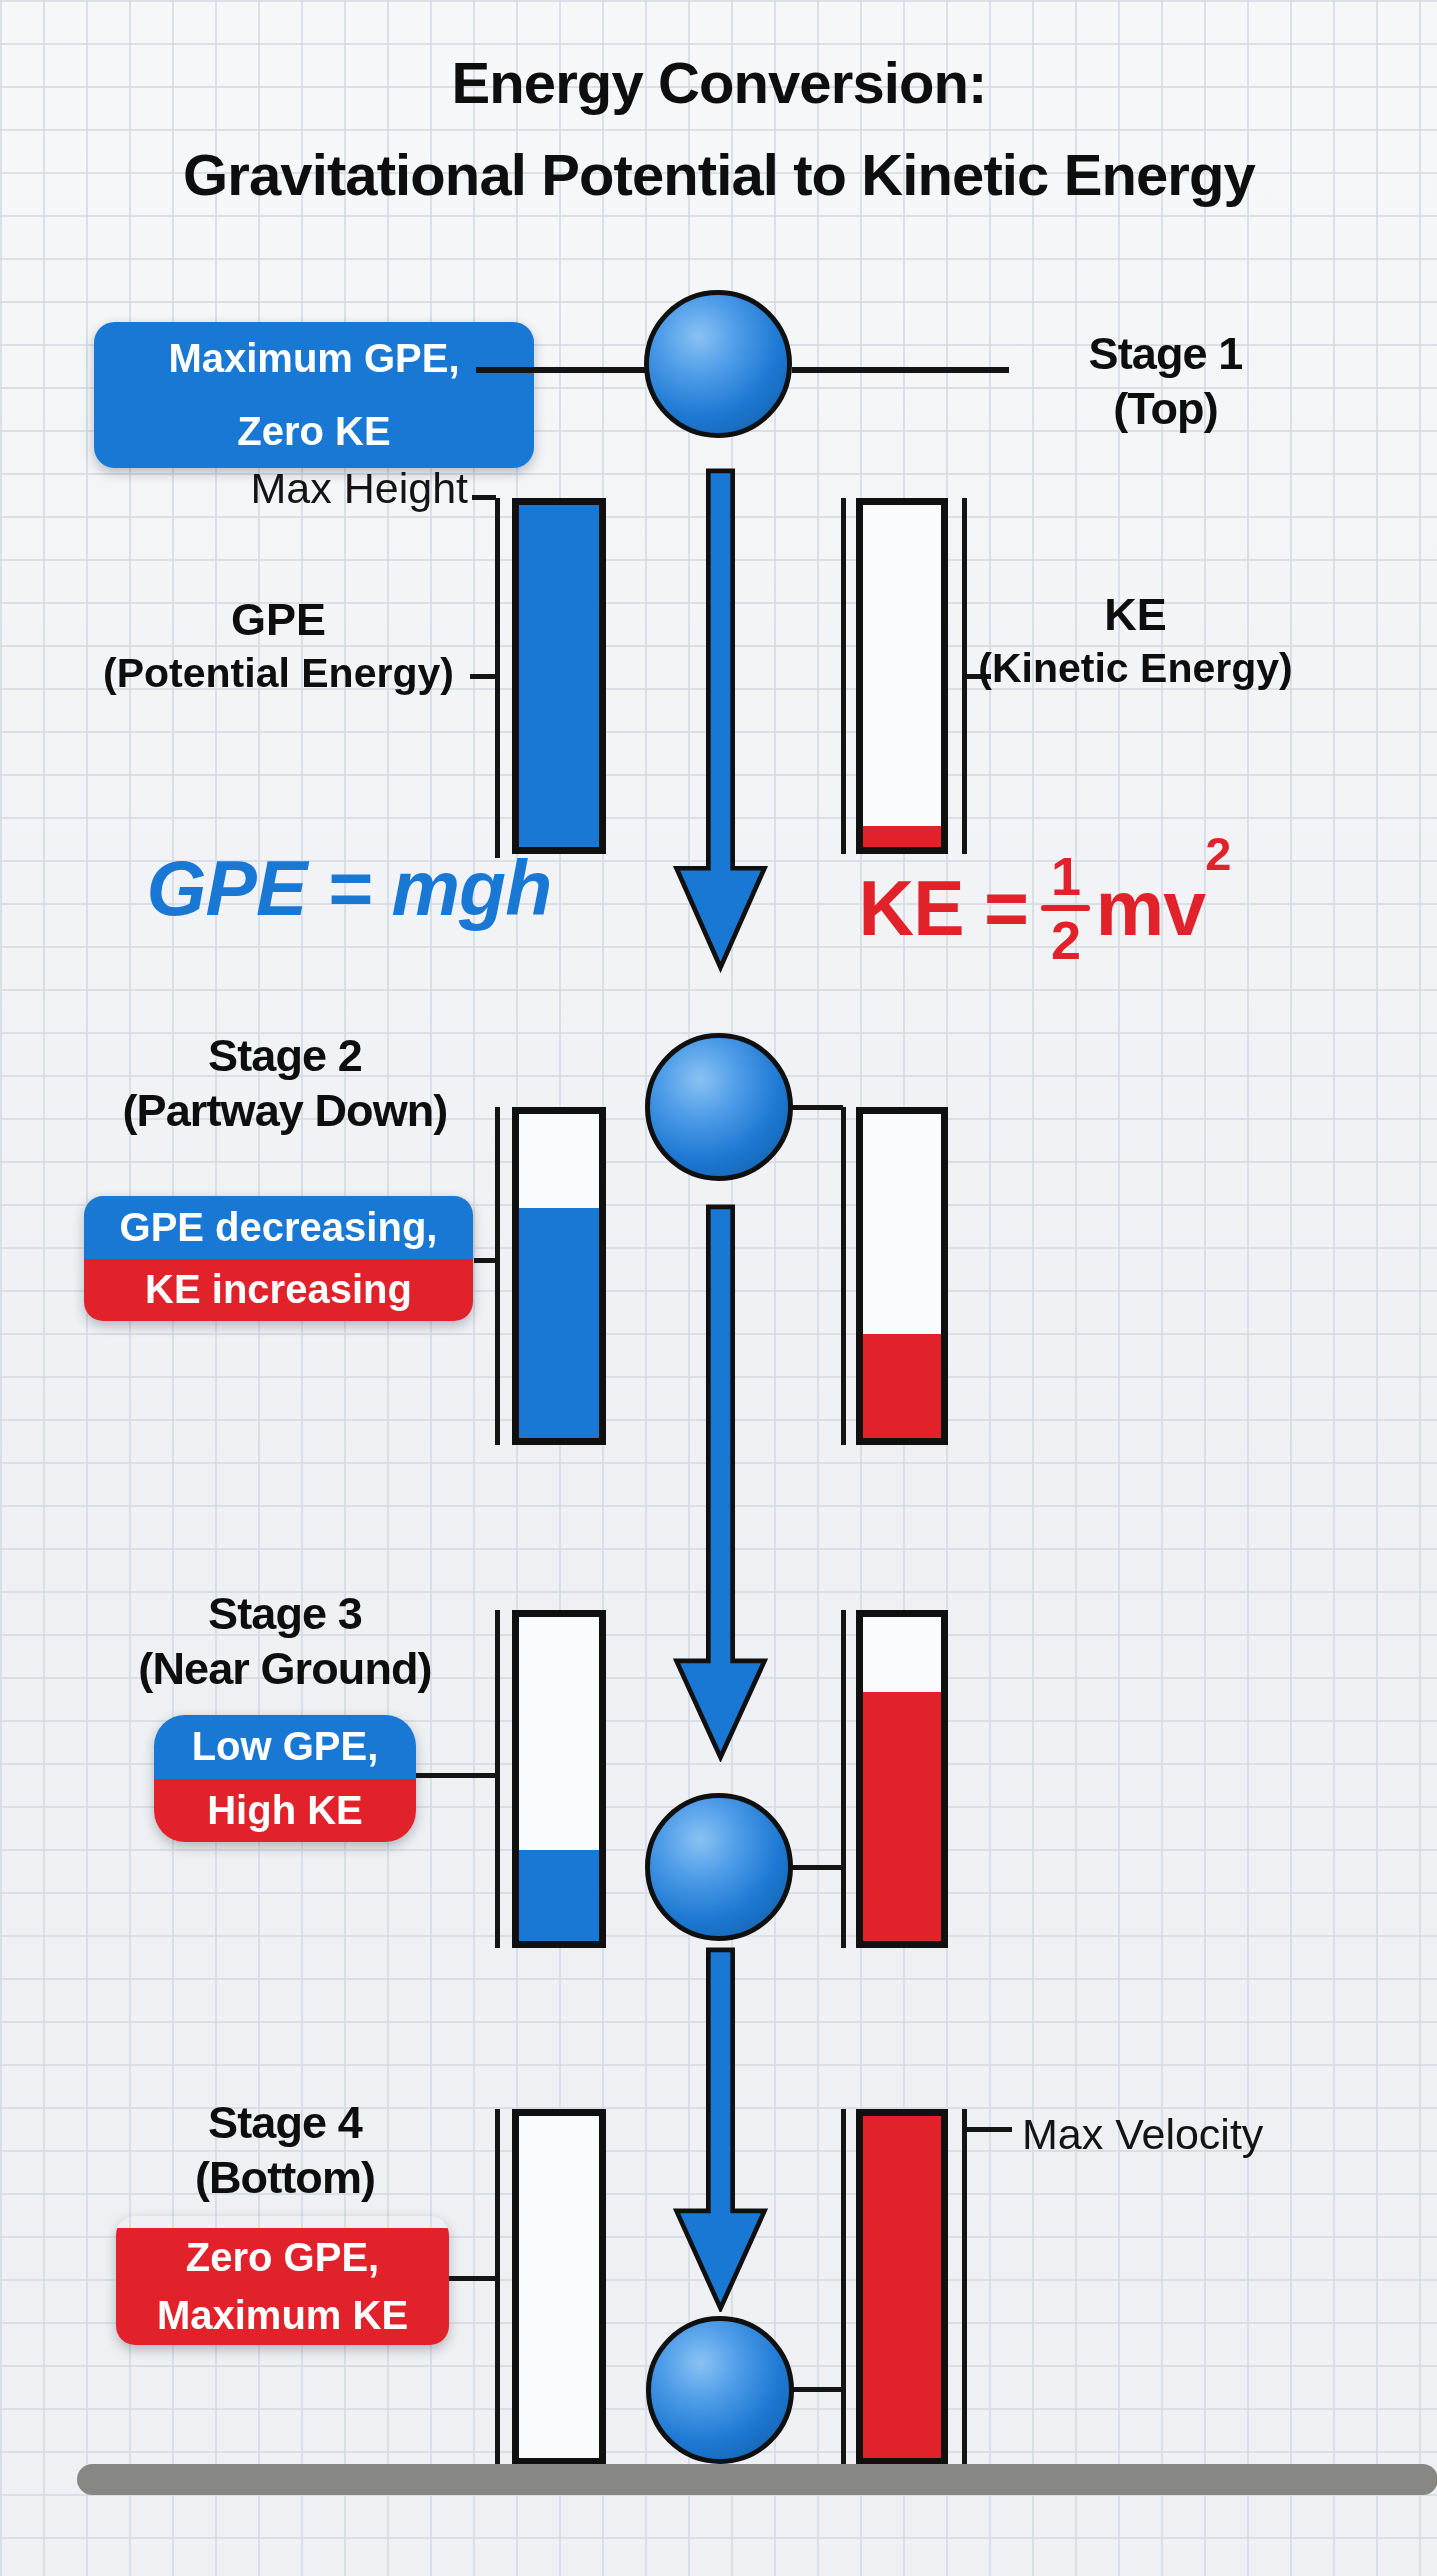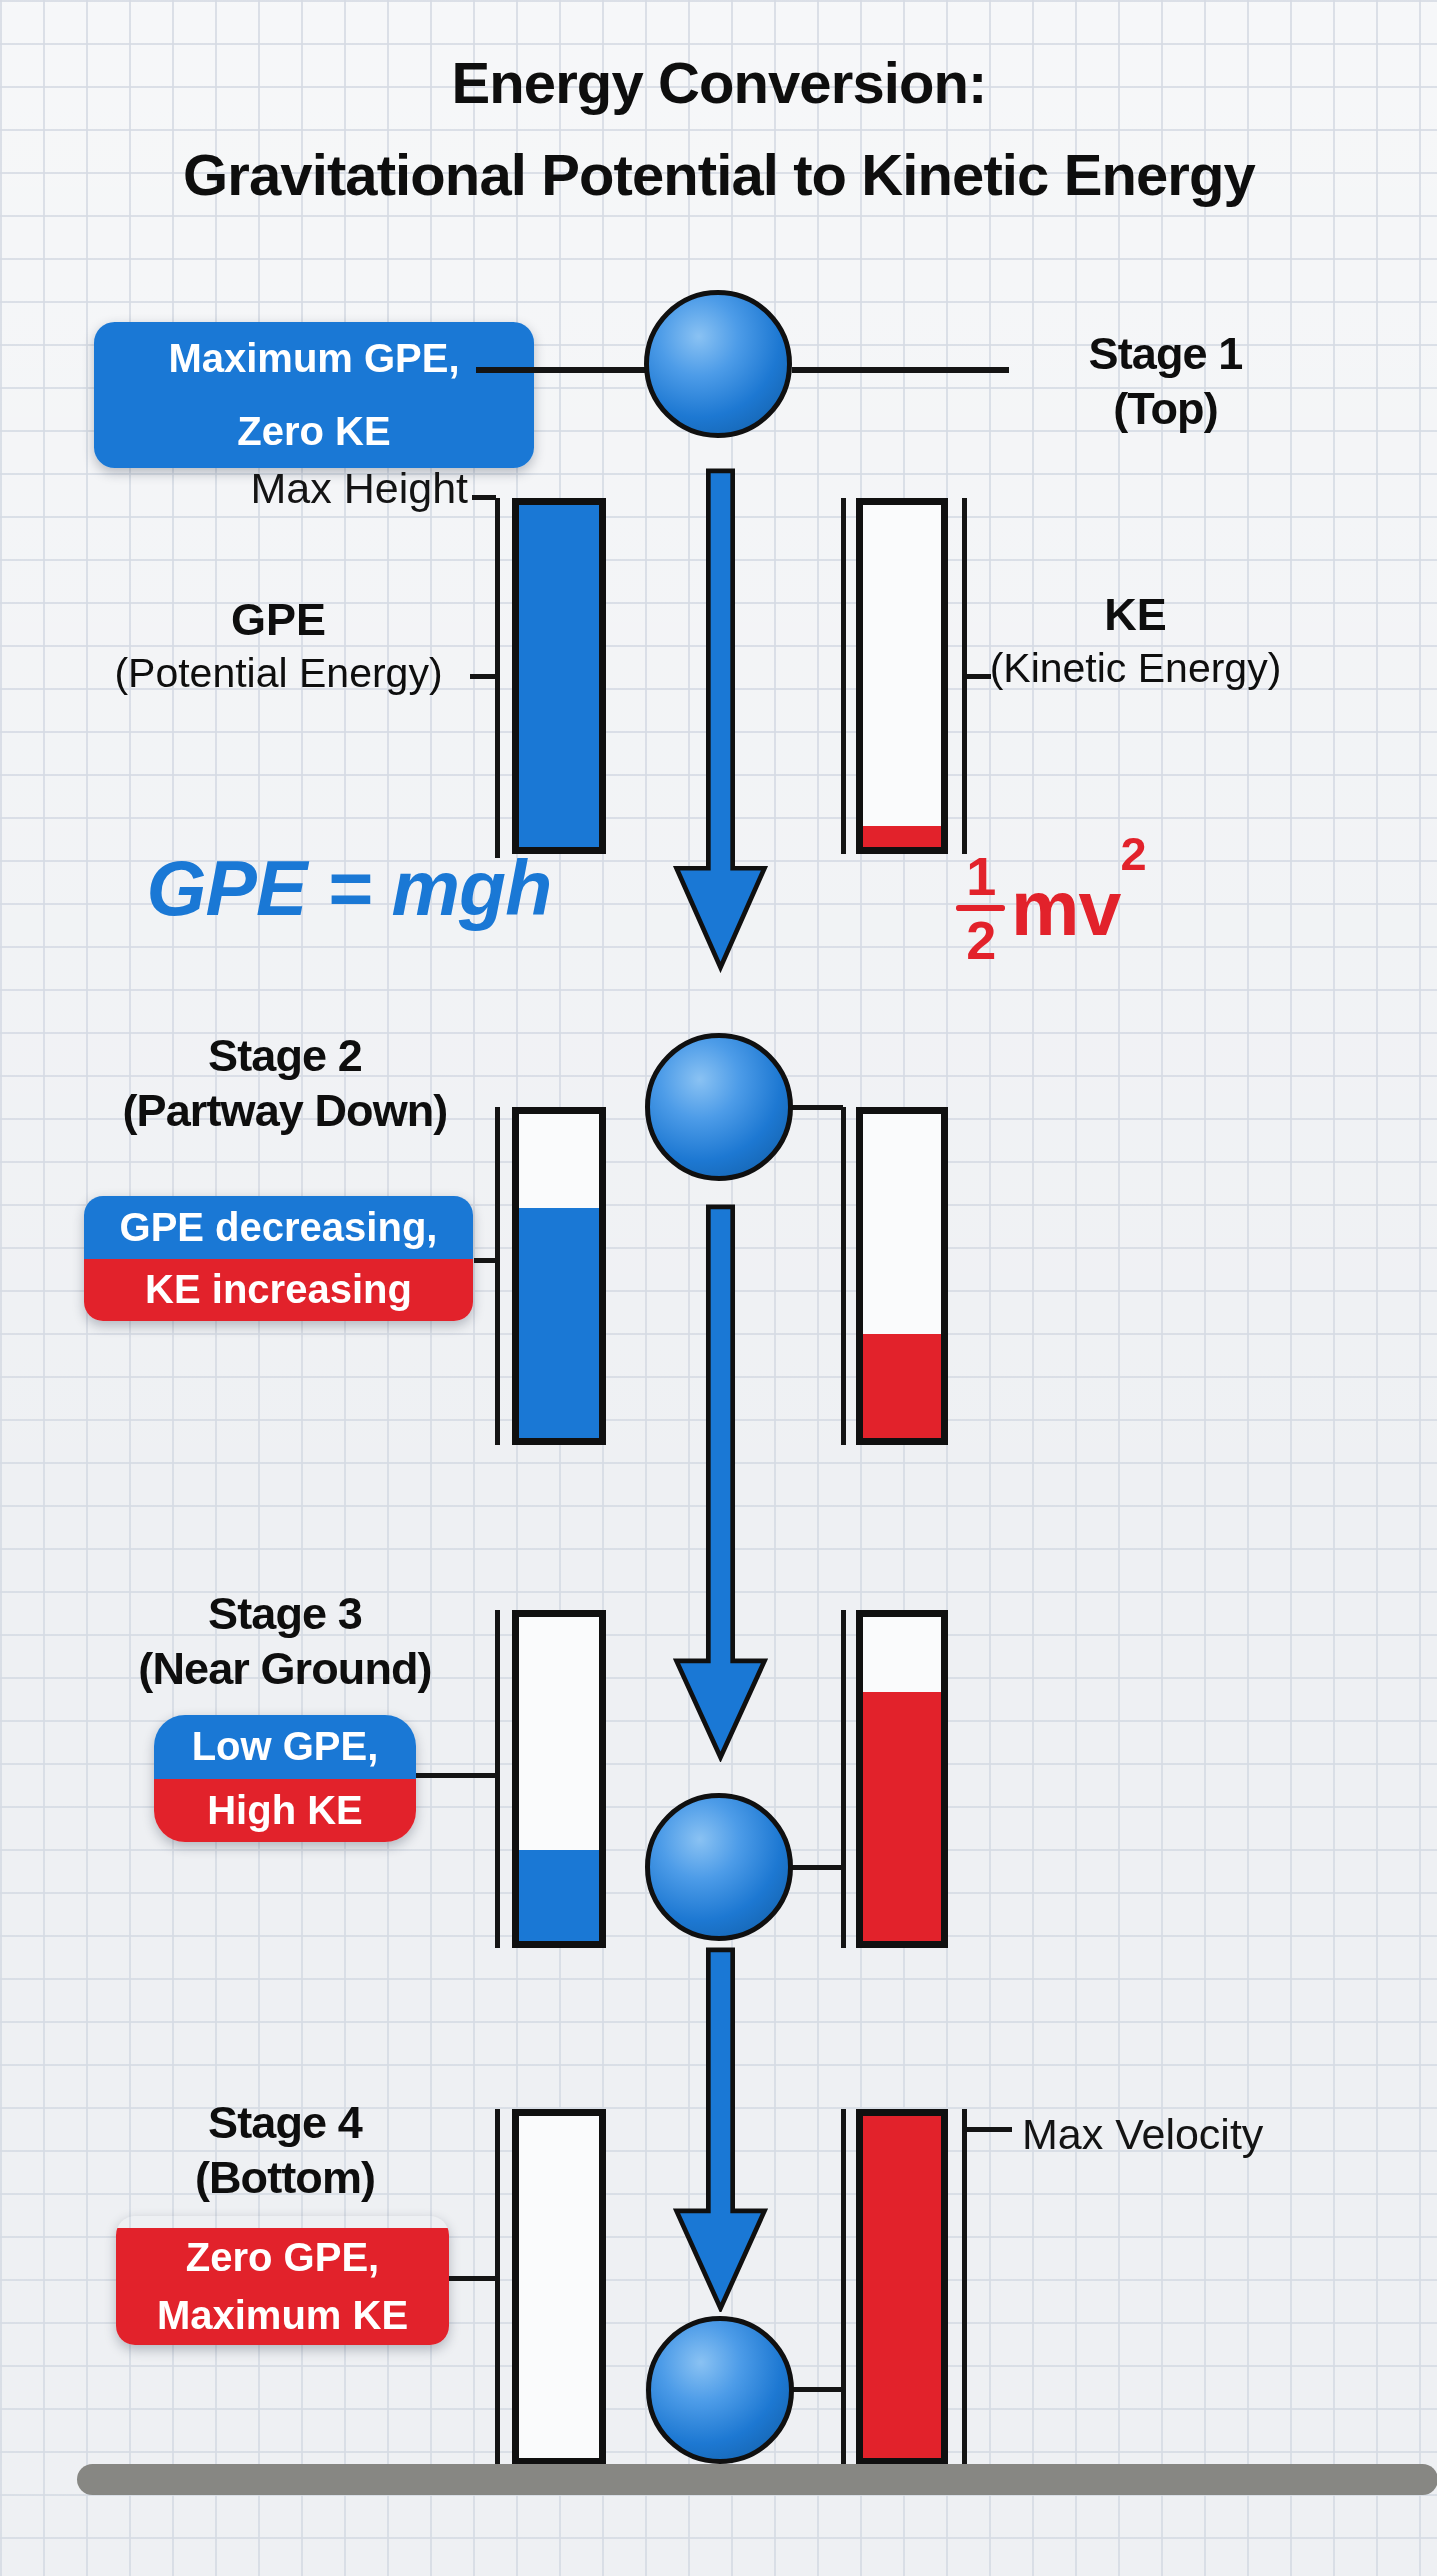--- a/index.html
+++ b/index.html
@@ -44,21 +44,21 @@
     border:7.5px solid #101010;background:#fafbfc;
   }
   .fill{position:absolute;left:0;right:0;bottom:0;}
   .rail{position:absolute;background:#141414;width:4.7px;}
   .tick{position:absolute;background:#141414;height:4.7px;}
   .side-text{
     position:absolute;color:#141414;font-size:43px;line-height:49px;white-space:nowrap;
   }
   .axis-label{position:absolute;text-align:center;color:#0e0e0e;}
   .axis-label .t1{font-weight:bold;font-size:45px;line-height:54px;}
-  .axis-label .t2{font-size:41px;line-height:52px;}
+  .axis-label .t2{font-size:41px;line-height:52px;font-weight:bold;}
   .formula-gpe{
     position:absolute;font-weight:bold;font-size:77px;letter-spacing:-0.9px;
     text-align:center;white-space:nowrap;font-style:italic;
   }
   .formula-ke{
     position:absolute;display:flex;align-items:center;justify-content:center;
     font-weight:bold;letter-spacing:-0.9px;white-space:nowrap;
   }
   .formula-ke .lhs{font-size:77px;}
   .formula-ke .frac{display:flex;flex-direction:column;align-items:center;margin:0 5.6px 0 13px;}
@@ -110,20 +110,21 @@
   </div>
   <div class="rail" style="left:962px;top:498px;height:356px;"></div>
   <div class="tick" style="left:967px;top:674px;width:24px;"></div>
   <div class="axis-label" style="left:964px;top:588px;width:343px;">
     <div class="t1">KE</div>
     <div class="t2">(Kinetic Energy)</div>
   </div>
 
   <div class="formula-gpe" style="left: 84px; top: 844px; width: 530px; color: rgb(26, 120, 213);">GPE = mgh</div>
   <div class="formula-ke" style="left: 801px; top: 824px; width: 487px; height: 168px; color: rgb(226, 34, 43);">
+    <span class="lhs">KE =</span>
     <span class="frac">
       <span class="num">1</span>
       <span class="bar-line"></span>
       <span class="den">2</span>
     </span>
     <span class="body">mv</span>
     <span class="sup">2</span>
   </div>
 
   <svg class="arrow-svg" style="left:668px;top:468px;" width="105" height="505" viewBox="0 0 112 540">

